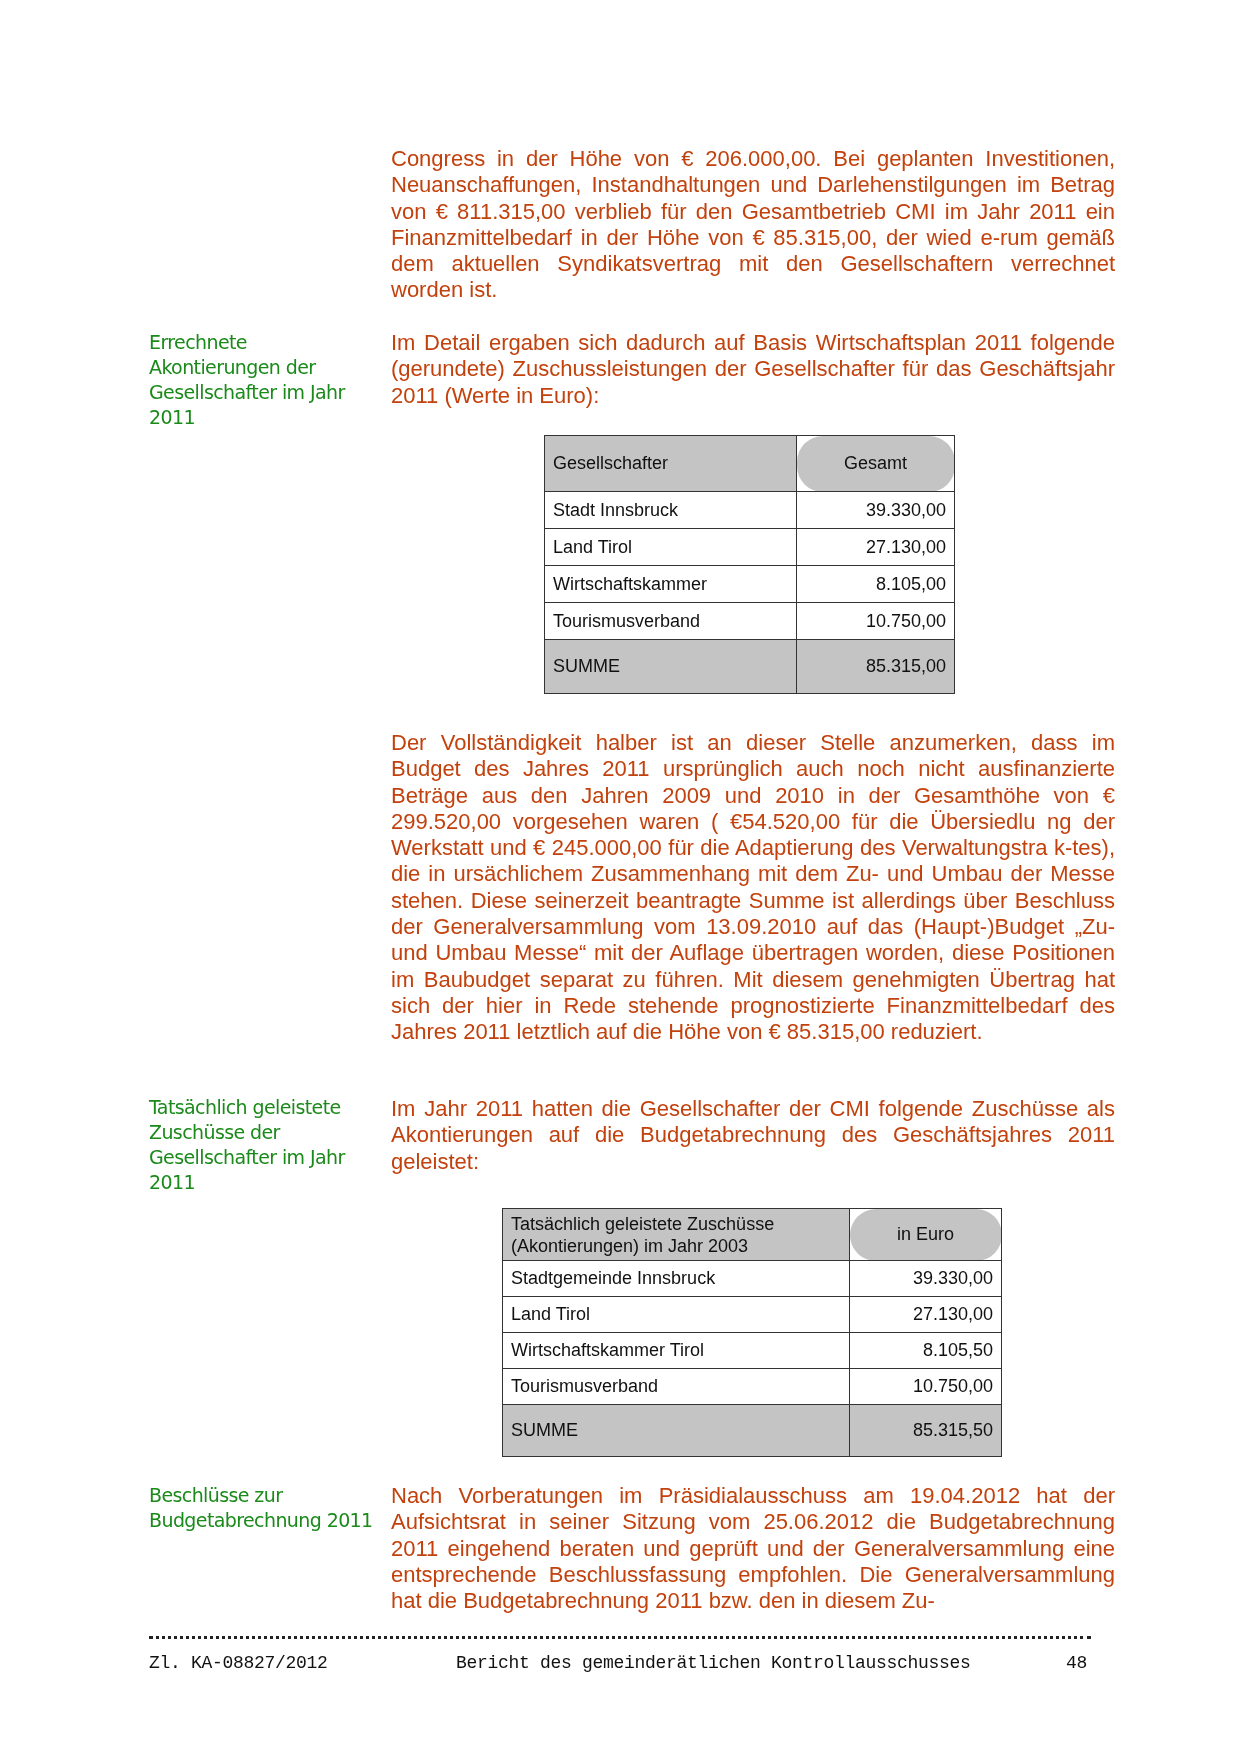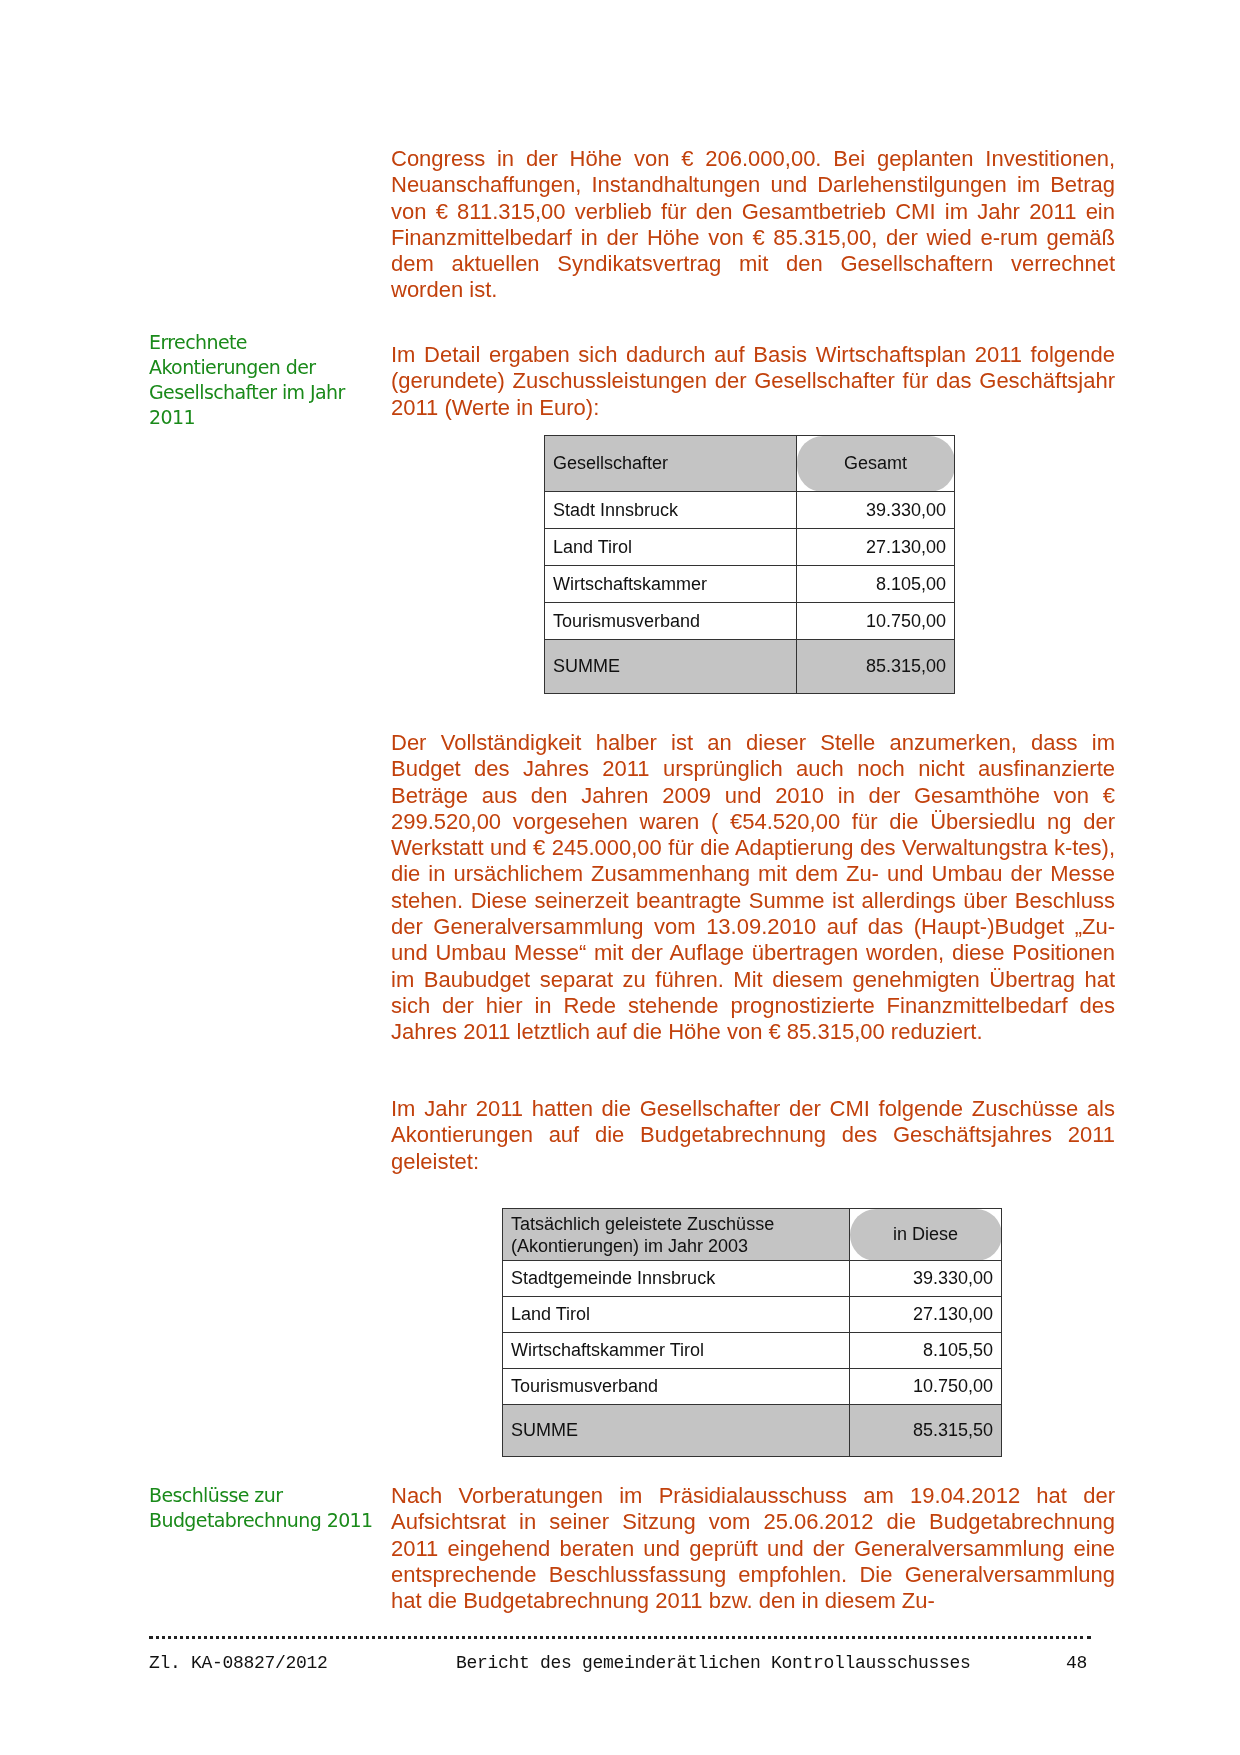--- a/index.html
+++ b/index.html
@@ -33,21 +33,21 @@
   }
 </style>
 </head>
 <body>
 
 <div class="page">
 
   <div class="para" style="top:146px;">Congress in der Höhe von € 206.000,00. Bei geplanten Investitionen, Neuanschaffungen, Instandhaltungen und Darlehenstilgungen im Betrag von € 811.315,00 verblieb für den Gesamtbetrieb CMI im Jahr 2011 ein Finanzmittelbedarf in der Höhe von € 85.315,00, der wied e-rum gemäß dem aktuellen Syndikatsvertrag mit den Gesellschaftern verrechnet worden ist.</div>
 
   <div class="margin-note" style="top:330px;">Errechnete Akontierungen der Gesellschafter im Jahr 2011</div>
-  <div class="para" style="top:330px;margin-top:12px;">Im Detail ergaben sich dadurch auf Basis Wirtschaftsplan 2011 folgende (gerundete) Zuschussleistungen der Gesellschafter für das Geschäftsjahr 2011 (Werte in Euro):</div>
+  <div class="para" style="top:330px;">Im Detail ergaben sich dadurch auf Basis Wirtschaftsplan 2011 folgende (gerundete) Zuschussleistungen der Gesellschafter für das Geschäftsjahr 2011 (Werte in Euro):</div>
 
   <table class="data" style="left:544px; top:435px; width:411px;">
     <tbody>
         <tr class="head" style="height:56px;">
       <td style="width:235px;">Gesellschafter</td>
       <td class="hc">Gesamt</td>
     </tr>
     <tr style="height:37px;">
       <td>Stadt Innsbruck</td>
       <td class="num">39.330,00</td>
@@ -66,27 +66,28 @@
     </tr>
     <tr class="sum" style="height:54px;">
       <td>SUMME</td>
       <td class="num">85.315,00</td>
     </tr>
   </tbody>
     </table>
 
   <div class="para" style="top:730px;">Der Vollständigkeit halber ist an dieser Stelle anzumerken, dass im Budget des Jahres 2011 ursprünglich auch noch nicht ausfinanzierte Beträge aus den Jahren 2009 und 2010 in der Gesamthöhe von € 299.520,00 vorgesehen waren ( €54.520,00 für die Übersiedlu ng der Werkstatt und € 245.000,00 für die Adaptierung des Verwaltungstra  k-tes), die in ursächlichem Zusammenhang mit dem Zu- und Umbau der Messe stehen. Diese seinerzeit beantragte Summe ist allerdings über Beschluss der Generalversammlung vom 13.09.2010 auf das (Haupt-)Budget „Zu- und Umbau Messe“ mit der Auflage übertragen worden, diese Positionen im Baubudget separat zu führen. Mit diesem genehmigten Übertrag hat sich der hier in Rede stehende prognostizierte Finanzmittelbedarf des Jahres 2011 letztlich auf die Höhe von € 85.315,00 reduziert.</div>
 
+  <div class="margin-note" style="top:1095px; width:210px;">Tatsächlich geleistete Zuschüsse der Gesellschafter im Jahr 2011</div>
   <div class="para" style="top:1096px;">Im Jahr 2011 hatten die Gesellschafter der CMI folgende Zuschüsse als Akontierungen auf die Budgetabrechnung des Geschäftsjahres 2011 geleistet:</div>
 
   <table class="data" style="left:502px; top:1208px; width:500px;">
     <tbody>
         <tr class="head" style="height:52px;">
       <td style="width:330px; line-height:22px;">Tatsächlich geleistete Zuschüsse (Akontierungen) im Jahr 2003</td>
-      <td class="hc">in Diese</td>
+      <td class="hc">in Euro</td>
     </tr>
     <tr style="height:36px;">
       <td>Stadtgemeinde Innsbruck</td>
       <td class="num">39.330,00</td>
     </tr>
     <tr style="height:36px;">
       <td>Land Tirol</td>
       <td class="num">27.130,00</td>
     </tr>
     <tr style="height:36px;">

